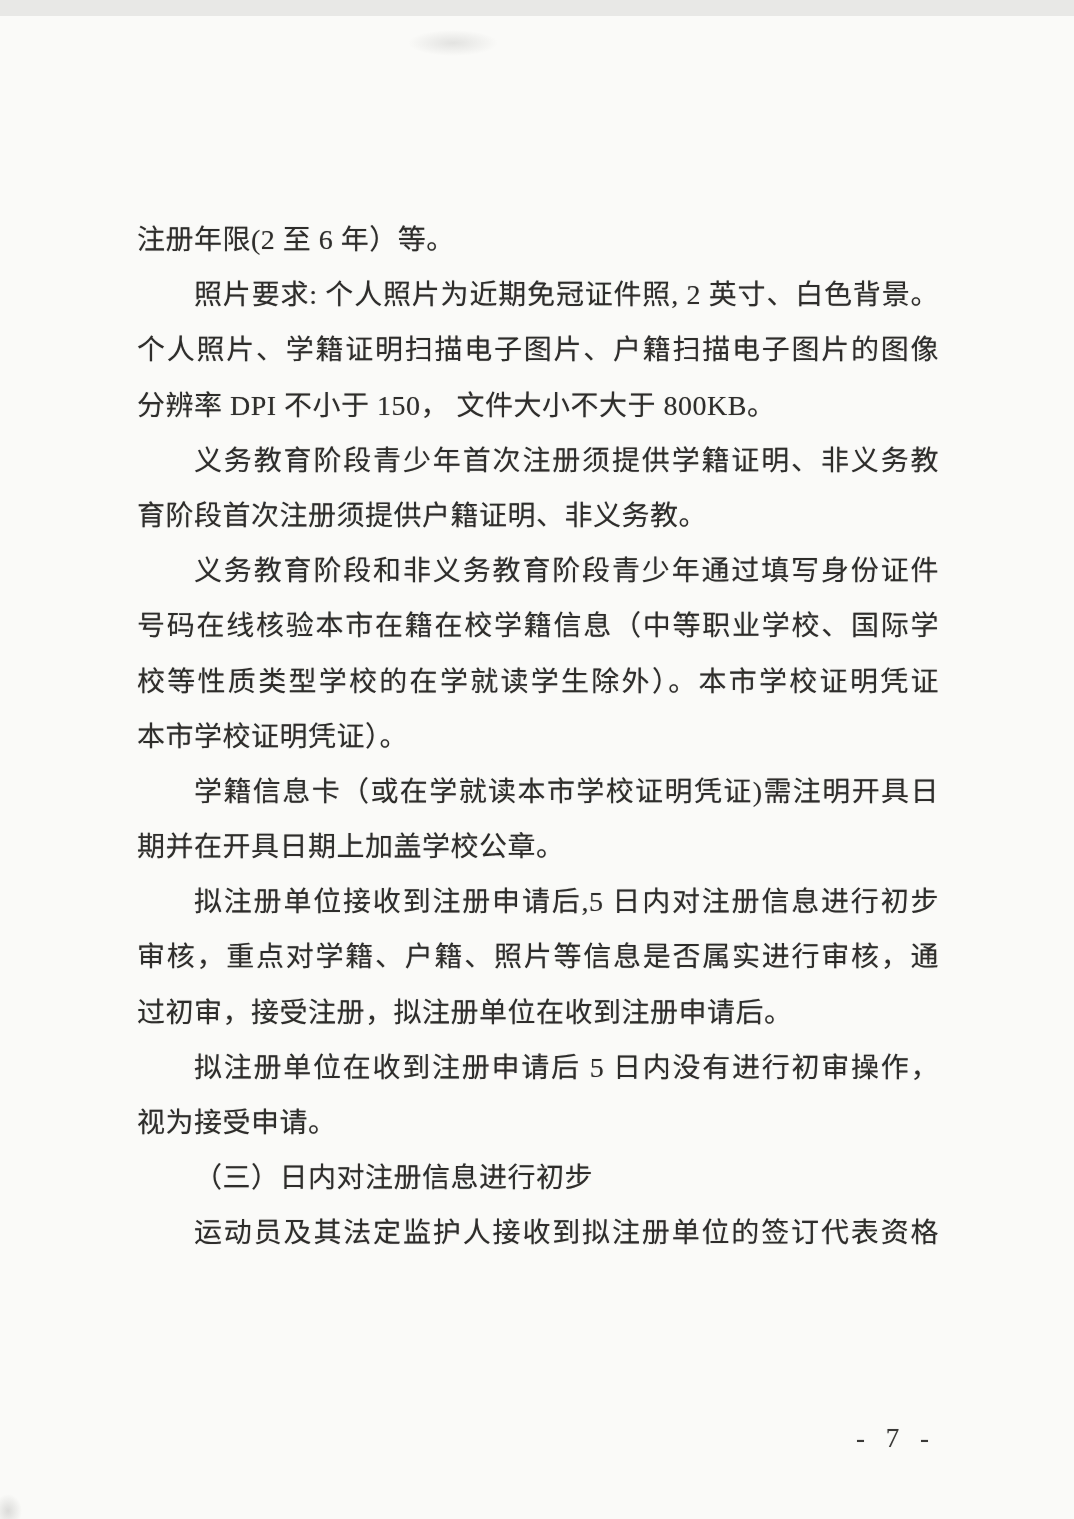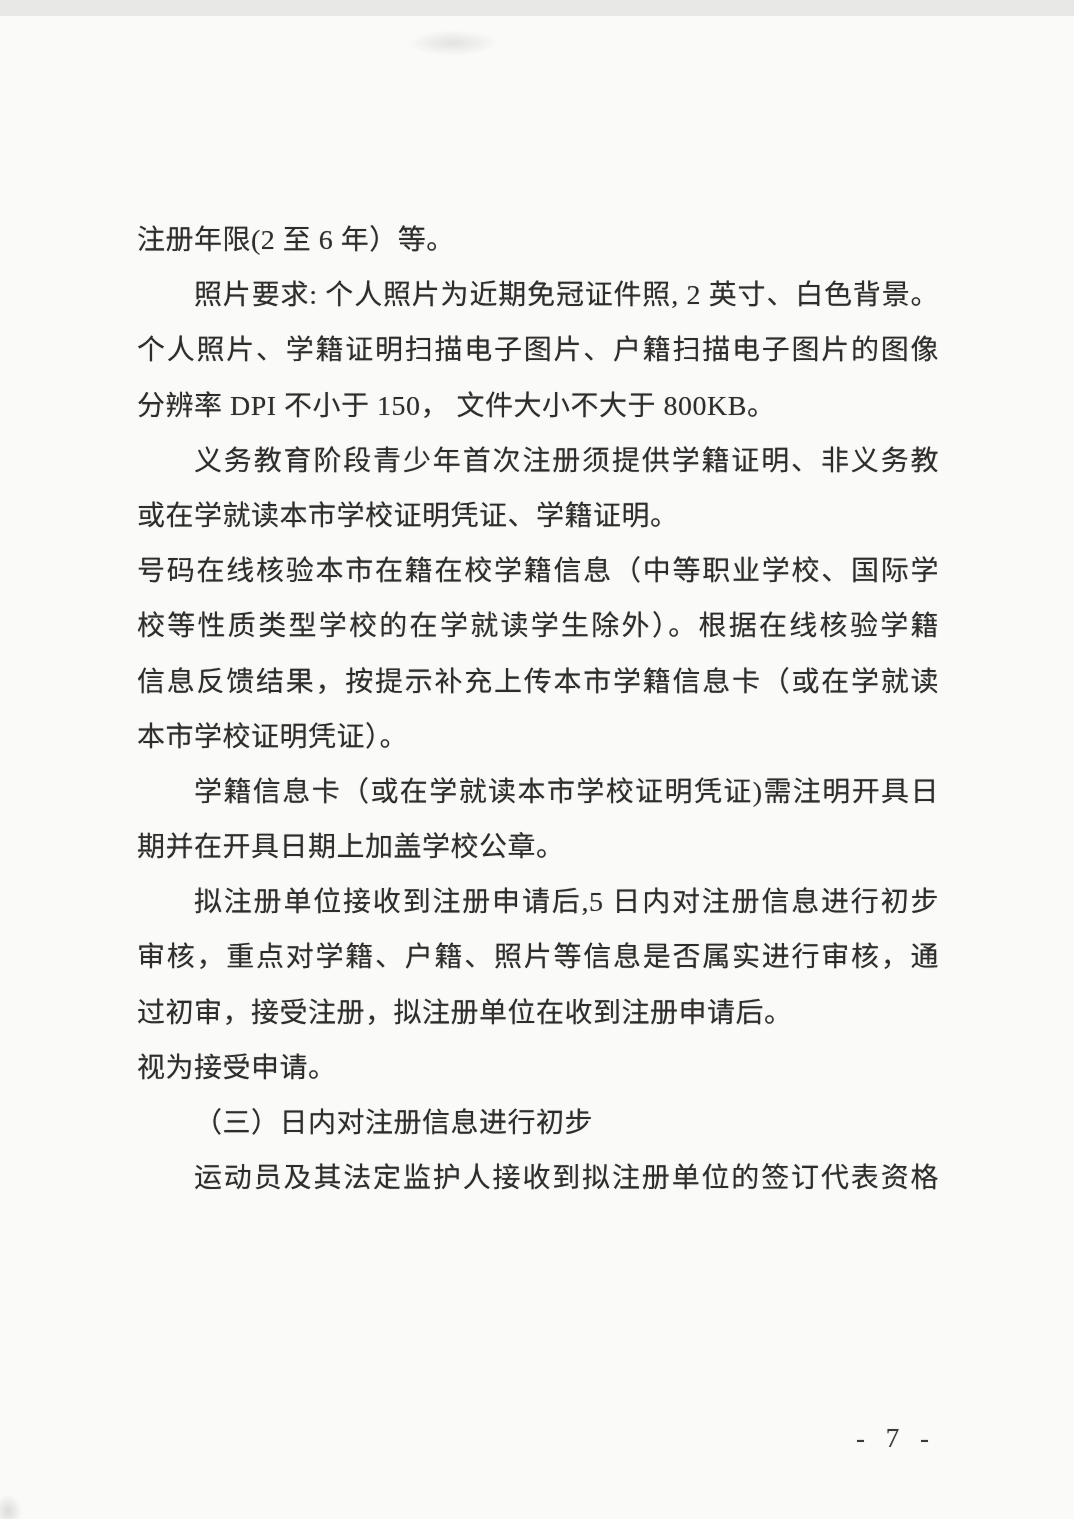--- a/index.html
+++ b/index.html
@@ -75,29 +75,30 @@
   <div class="speck speck-a"></div>
 
   <div class="speck speck-c"></div>
 
   <div class="content">
       <div class="line">注册年限(2 至 6 年）等。</div>
       <div class="line indent fill">照片要求: 个人照片为近期免冠证件照, 2 英寸、白色背景。</div>
       <div class="line fill">个人照片、学籍证明扫描电子图片、户籍扫描电子图片的图像</div>
       <div class="line">分辨率 DPI 不小于 150， 文件大小不大于 800KB。</div>
       <div class="line indent fill">义务教育阶段青少年首次注册须提供学籍证明、非义务教</div>
-      <div class="line">或在学就读本市学校证明凭证、学籍证明。</div>
+      <div class="line">育阶段首次注册须提供户籍证明、非义务教。</div>
+      <div class="line indent fill">义务教育阶段和非义务教育阶段青少年通过填写身份证件</div>
       <div class="line fill">号码在线核验本市在籍在校学籍信息（中等职业学校、国际学</div>
-      <div class="line fill">校等性质类型学校的在学就读学生除外）。根据在线核验学籍</div>
-      <div class="line fill">信息反馈结果，按提示补充上传本市学籍信息卡（或在学就读</div>
+      <div class="line fill">校等性质类型学校的在学就读学生除外）。本市学校证明凭证</div>
       <div class="line">本市学校证明凭证）。</div>
       <div class="line indent fill">学籍信息卡（或在学就读本市学校证明凭证)需注明开具日</div>
       <div class="line">期并在开具日期上加盖学校公章。</div>
       <div class="line indent fill">拟注册单位接收到注册申请后,5 日内对注册信息进行初步</div>
       <div class="line fill">审核，重点对学籍、户籍、照片等信息是否属实进行审核，通</div>
       <div class="line">过初审，接受注册，拟注册单位在收到注册申请后。</div>
+      <div class="line indent fill">拟注册单位在收到注册申请后 5 日内没有进行初审操作，</div>
       <div class="line">视为接受申请。</div>
       <div class="line indent">（三）日内对注册信息进行初步</div>
       <div class="line indent fill">运动员及其法定监护人接收到拟注册单位的签订代表资格</div>
     </div>
 
   <div class="page-number">- 7 -</div>
 </div>
 
 </body></html>

